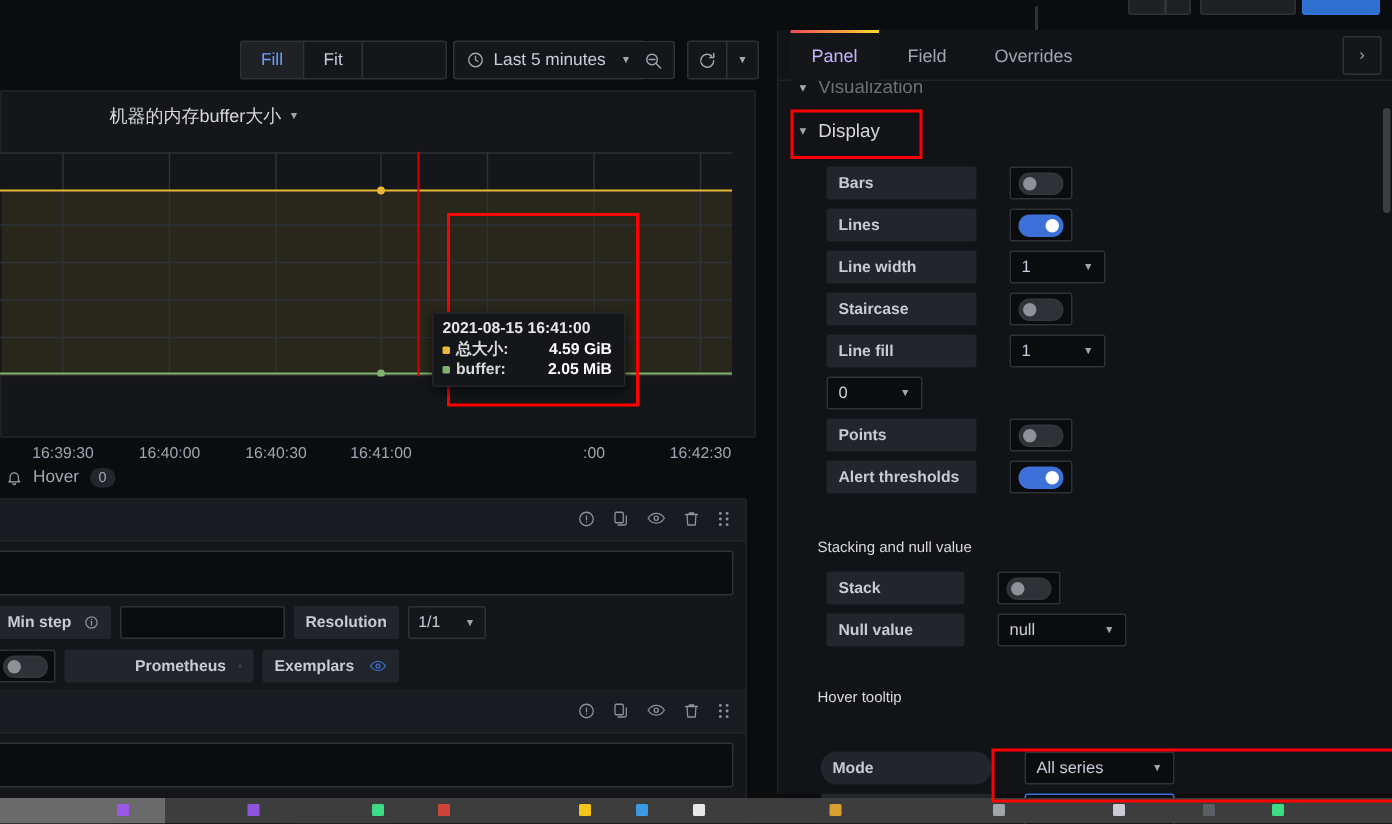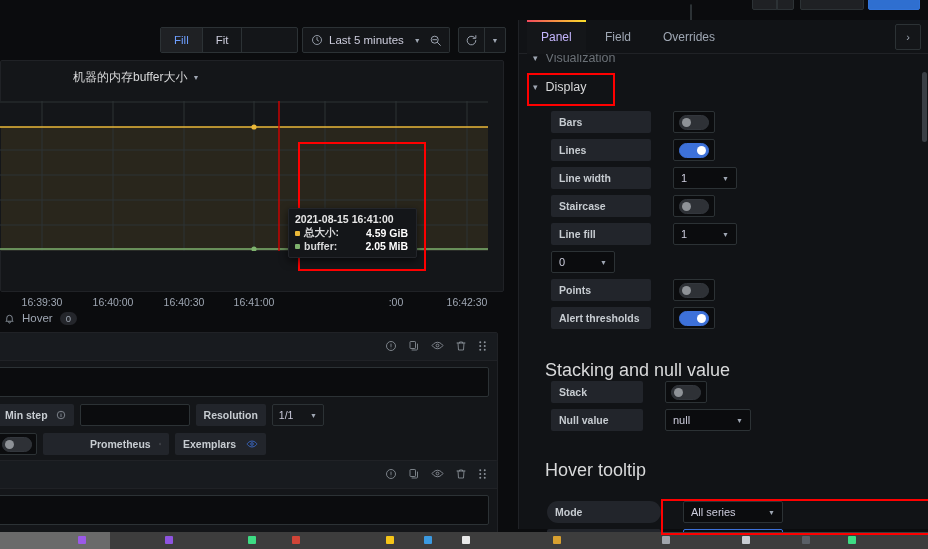--- a/index.html
+++ b/index.html
@@ -93,21 +93,21 @@
            padding:0 14px; }
   .optab.active { color:#c4b5fd; background:#141619; }
   .optab.active::before { content:""; position:absolute; left:0; right:0; top:0; height:2px;
      background:linear-gradient(90deg,#f2495c,#fade2a); }
   .collapsebtn { position:absolute; right:8px; top:4px; width:26px; height:26px; background:#141619;
                  border:1px solid #2c3235; border-radius:2px; display:flex; align-items:center;
                  justify-content:center; color:#9fa7b3; font-size:11px; }
 
   .sectionhdr { position:absolute; display:flex; align-items:center; gap:8px; font-size:12.5px; color:#d8d9da; }
   .sectionhdr .chev { color:#9fa7b3; font-size:9px; }
-  .grouptitle { position:absolute; font-size:18px; color:#d8d9da; }
+  .grouptitle { position:absolute; font-size:10px; color:#d8d9da; }
 
   .optrow { position:absolute; display:flex; align-items:flex-end; gap:22px; }
   .optlbl { width:100px; height:22px; background:#22252b; border-radius:2px; display:flex; align-items:center;
             padding:0 8px; font-size:10.5px; color:#c7ccd1; font-weight:bold; }
   .optlbl.w92 { width:92px; }
   .tglbox { width:42px; height:22px; background:#0b0c0e; border:1px solid #2c3235; border-radius:2px;
             display:flex; align-items:center; justify-content:center; }
   .optsel { height:22px; background:#0b0c0e; border:1px solid #2c3235; border-radius:2px;
             display:flex; align-items:center; justify-content:space-between; padding:0 7px;
             font-size:11px; color:#ccccdc; }

